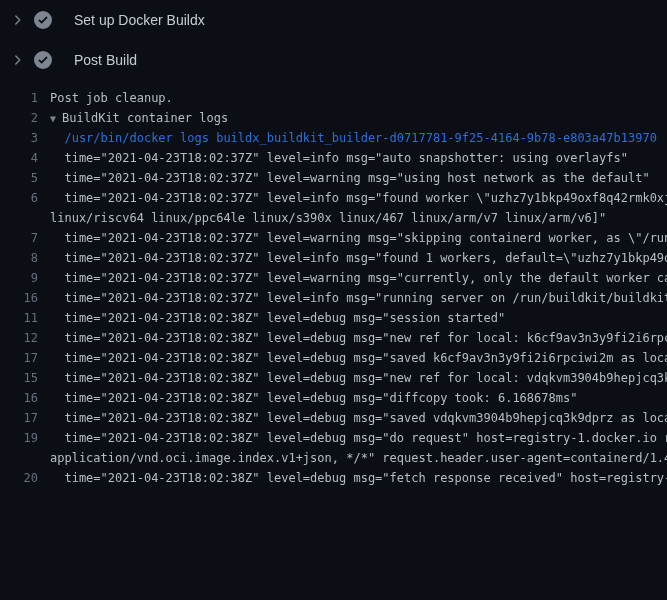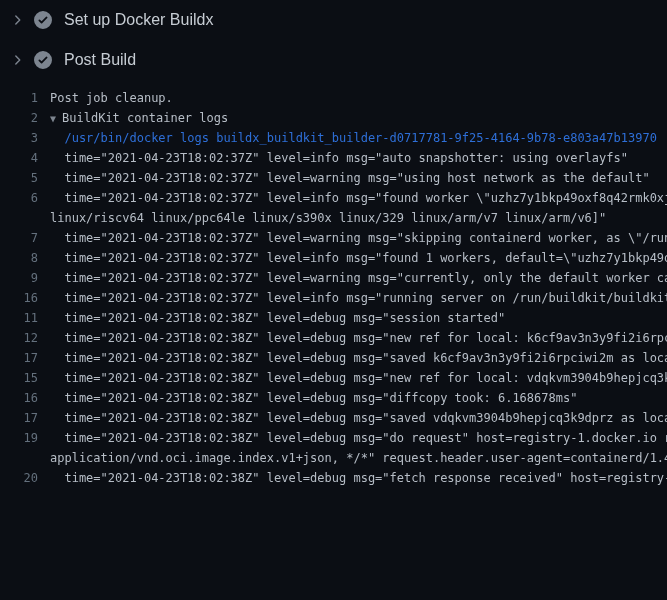--- a/index.html
+++ b/index.html
@@ -35,22 +35,22 @@
     color:var(--icon-gray);
   }
   .chev.down svg{transform:rotate(90deg);}
   .check{
     width:18px;height:18px;flex:none;
     margin-left:8px;
     color:var(--icon-gray);
   }
   .check svg{display:block;}
   .step-label{
-    margin-left:12px;
-    font-size:16px;
+    margin-left:22px;
+    font-size:14px;
     color:var(--step-label);
     white-space:nowrap;
   }
   
   .log{
     padding-top:8px;
     font-family:"DejaVu Sans Mono","Liberation Mono",monospace;
     font-size:12px;
     color:var(--log-text);
   }
@@ -125,21 +125,21 @@
   </div>
 
   <div class="log">
     <div>
         <div class="lrow"><span class="num">1</span><span class="txt"><span>Post job cleanup.</span></span></div>
         <div class="lrow"><span class="num">2</span><span class="txt"><span class="toggle">▼</span><span>BuildKit container logs</span></span></div>
         <div class="lrow"><span class="num">3</span><span class="txt"><a class="cmdlink">  /usr/bin/docker logs buildx_buildkit_builder-d0717781-9f25-4164-9b78-e803a47b13970</a></span></div>
         <div class="lrow"><span class="num">4</span><span class="txt"><span>  time="2021-04-23T18:02:37Z" level=info msg="auto snapshotter: using overlayfs"</span></span></div>
         <div class="lrow"><span class="num">5</span><span class="txt"><span>  time="2021-04-23T18:02:37Z" level=warning msg="using host network as the default"</span></span></div>
         <div class="lrow"><span class="num">6</span><span class="txt"><span>  time="2021-04-23T18:02:37Z" level=info msg="found worker \"uzhz7y1bkp49oxf8q42rmk0xj</span></span></div>
-        <div class="lrow"><span class="num"></span><span class="txt"><span>linux/riscv64 linux/ppc64le linux/s390x linux/329 linux/arm/v7 linux/arm/v6]"</span></span></div>
+        <div class="lrow"><span class="num"></span><span class="txt"><span>linux/riscv64 linux/ppc64le linux/s390x linux/467 linux/arm/v7 linux/arm/v6]"</span></span></div>
         <div class="lrow"><span class="num">7</span><span class="txt"><span>  time="2021-04-23T18:02:37Z" level=warning msg="skipping containerd worker, as \"/run</span></span></div>
         <div class="lrow"><span class="num">8</span><span class="txt"><span>  time="2021-04-23T18:02:37Z" level=info msg="found 1 workers, default=\"uzhz7y1bkp49o</span></span></div>
         <div class="lrow"><span class="num">9</span><span class="txt"><span>  time="2021-04-23T18:02:37Z" level=warning msg="currently, only the default worker ca</span></span></div>
         <div class="lrow"><span class="num">16</span><span class="txt"><span>  time="2021-04-23T18:02:37Z" level=info msg="running server on /run/buildkit/buildkit</span></span></div>
         <div class="lrow"><span class="num">11</span><span class="txt"><span>  time="2021-04-23T18:02:38Z" level=debug msg="session started"</span></span></div>
         <div class="lrow"><span class="num">12</span><span class="txt"><span>  time="2021-04-23T18:02:38Z" level=debug msg="new ref for local: k6cf9av3n3y9fi2i6rpc</span></span></div>
         <div class="lrow"><span class="num">17</span><span class="txt"><span>  time="2021-04-23T18:02:38Z" level=debug msg="saved k6cf9av3n3y9fi2i6rpciwi2m as loca</span></span></div>
         <div class="lrow"><span class="num">15</span><span class="txt"><span>  time="2021-04-23T18:02:38Z" level=debug msg="new ref for local: vdqkvm3904b9hepjcq3k</span></span></div>
         <div class="lrow"><span class="num">16</span><span class="txt"><span>  time="2021-04-23T18:02:38Z" level=debug msg="diffcopy took: 6.168678ms"</span></span></div>
         <div class="lrow"><span class="num">17</span><span class="txt"><span>  time="2021-04-23T18:02:38Z" level=debug msg="saved vdqkvm3904b9hepjcq3k9dprz as loca</span></span></div>

